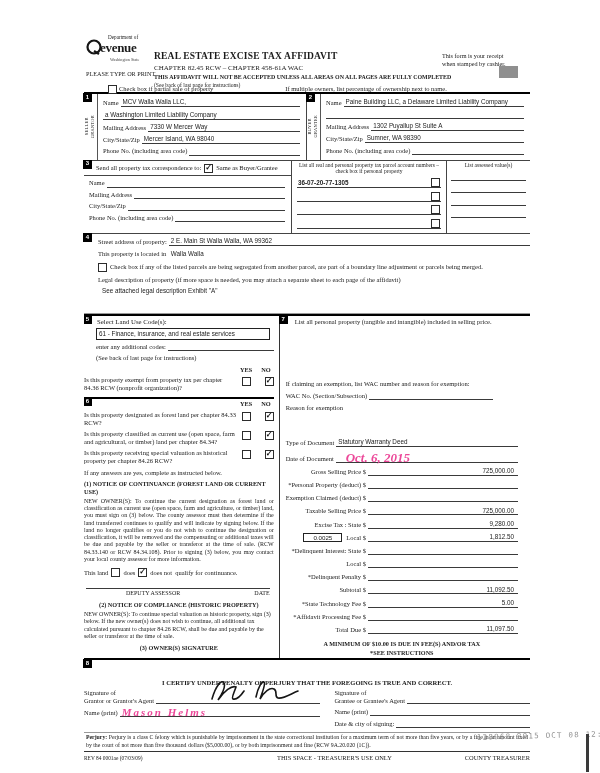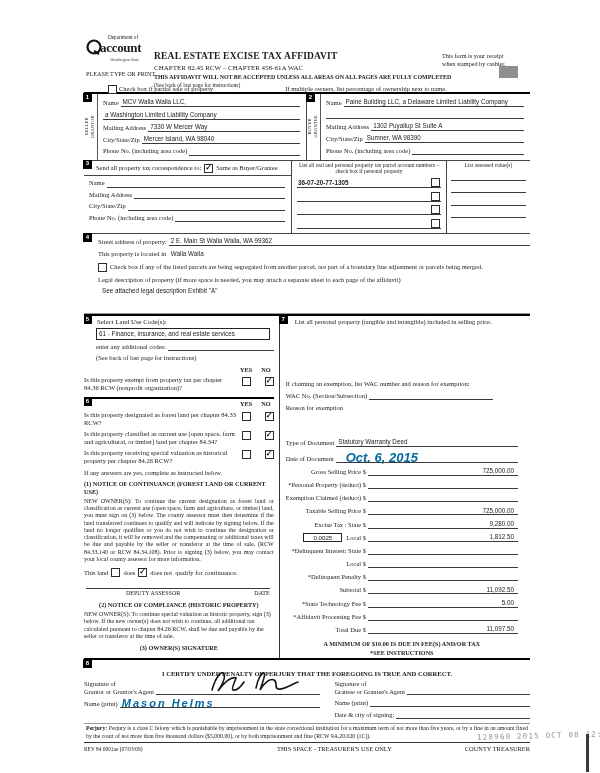--- a/index.html
+++ b/index.html
@@ -6,21 +6,21 @@
   .page{position:relative;width:600px;height:773px;background:#ffffff;
         font-family:"Liberation Serif",serif;color:#1b1b1b;font-size:6.5px;line-height:1.25;overflow:hidden;}
   .form{position:absolute;left:84px;top:30px;width:446px;}
   .secnum{position:absolute;width:9px;height:9px;background:#000;color:#fff;
           font-family:"Liberation Sans",sans-serif;font-size:6px;font-weight:bold;
           display:flex;align-items:center;justify-content:center;z-index:3;}
   .cb{display:inline-block;width:7px;height:7px;border:1px solid #2c2c2c;background:#fff;
       vertical-align:-1px;position:relative;flex:none;}
   .cb.checked::after{content:"✓";position:absolute;left:0px;top:-2px;font-size:8px;font-weight:bold;color:#111;}
   .typed{font-family:"Liberation Sans",sans-serif;font-size:6.3px;}
-  .hand{font-family:Liberation Sans, sans-serif;font-style:italic;font-weight:bold;font-size:11px;line-height:8px;color:#0369a1;white-space:nowrap;}
+  .hand{font-family:Liberation Serif, serif;font-style:italic;font-weight:bold;font-size:11px;line-height:8px;color:#ec4899;white-space:nowrap;}
   .fld{display:flex;align-items:flex-end;margin-top:3.4px;}
   .fld .lbl{white-space:nowrap;padding-right:2px;}
   .fld .val{flex:1;border-bottom:0.8px solid #3a3a3a;padding:0 2px;white-space:nowrap;min-height:7px;}
   
   .hdr{position:relative;height:62px;}
   .logo{position:absolute;left:2px;top:4px;width:90px;}
   .logo .dept{font-size:5.2px;margin-left:22px;}
   .logo .row{display:flex;align-items:center;height:16px;}
   .logo .rev{font-weight:bold;font-size:13px;letter-spacing:-0.3px;margin-left:-4px;}
   .logo .state{font-size:4.2px;margin-left:24px;color:#444;}
@@ -69,21 +69,21 @@
   .deprow{display:flex;justify-content:space-between;border-top:0.8px solid #3a3a3a;margin:11px 4px 0 2px;padding-top:1px;font-size:6px;}
   .csig{border-bottom:0.8px solid #3a3a3a;height:10px;margin:2px 8px 0;}
   
   .mrow{display:flex;align-items:flex-end;margin-top:4.5px;}
   .mlabel{flex:1;text-align:right;white-space:nowrap;}
   .mval{width:146px;margin-left:2px;border-bottom:0.8px solid #3a3a3a;text-align:right;padding-right:4px;
         font-family:"Liberation Sans",sans-serif;font-size:6.3px;min-height:7.5px;flex:none;}
   .ratebox{border:0.9px solid #222;padding:0 9px;margin-right:4px;font-family:"Liberation Sans",sans-serif;font-size:6.2px;}
   .minnote{text-align:center;font-weight:bold;font-size:6.2px;margin-top:6px;line-height:1.35;}
   
-  .sec8{position:relative;border-top:2.5px solid #000;padding-top:10px;}
+  .sec8{position:relative;border-top:2.5px solid #000;padding-top:19px;}
   .certify{text-align:center;font-weight:bold;font-size:6.6px;}
   .sigwrap{display:flex;margin-top:2px;}
   .sighalf{width:53%;box-sizing:border-box;position:relative;}
   .sighalf.right{width:47%;padding-left:14px;}
   .sig2line{line-height:1.15;}
   .perjury{border-top:0.5px solid #999;border-bottom:0.9px solid #333;margin-top:4px;padding:1px 2px 2px;font-size:5.8px;line-height:1.25;text-align:justify;}
   .footrow{display:flex;align-items:center;margin-top:2.5px;}
   .footrow .rev{font-size:5.4px;width:120px;}
   .footrow .mid{flex:1;text-align:center;font-size:6.4px;}
   .footrow .ct{font-size:6.4px;white-space:nowrap;}
@@ -101,21 +101,21 @@
     <div class="hdr">
       <div class="logo">
         <div class="dept">Department of</div>
         <div class="row">
           <span>
             <svg width="18" height="16" viewBox="0 0 18 16">
               <circle cx="8" cy="8" r="6.5" fill="none" stroke="#151515" stroke-width="2.2"></circle>
               <path d="M8 12 L13 15" stroke="#151515" stroke-width="2.2"></path>
             </svg>
           </span>
-          <span class="rev">account</span>
+          <span class="rev">evenue</span>
         </div>
         <div class="state">Washington State</div>
       </div>
       <div class="title">
         <div class="t1">REAL ESTATE EXCISE TAX AFFIDAVIT</div>
         <div class="t2">CHAPTER 82.45 RCW – CHAPTER 458-61A WAC</div>
         <div class="t3">THIS AFFIDAVIT WILL NOT BE ACCEPTED UNLESS ALL AREAS ON ALL PAGES ARE FULLY COMPLETED</div>
         <div class="t4">(See back of last page for instructions)</div>
       </div>
       <div class="receipt">

